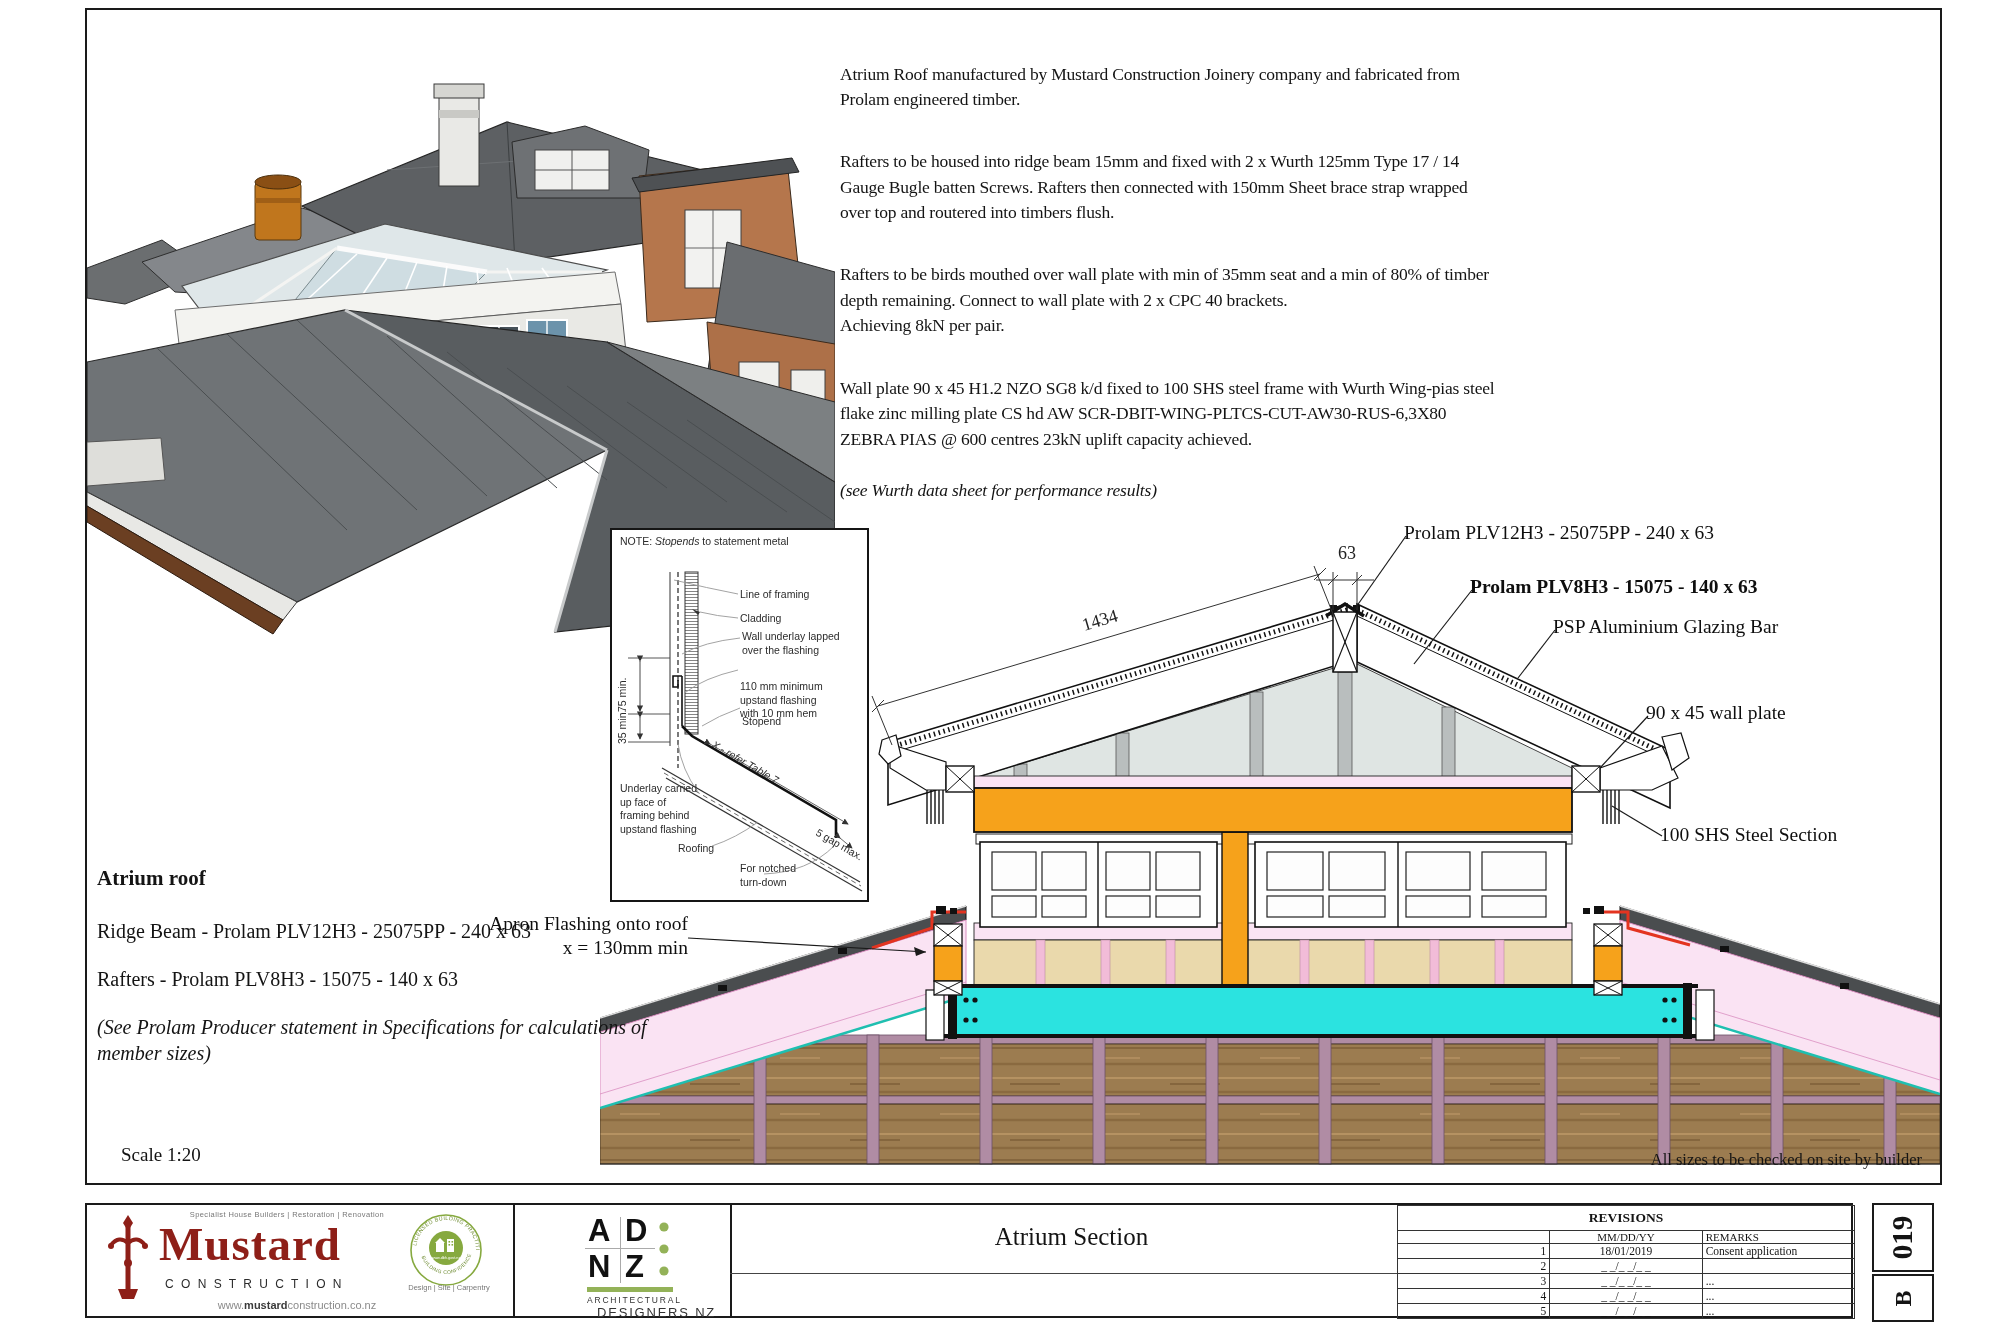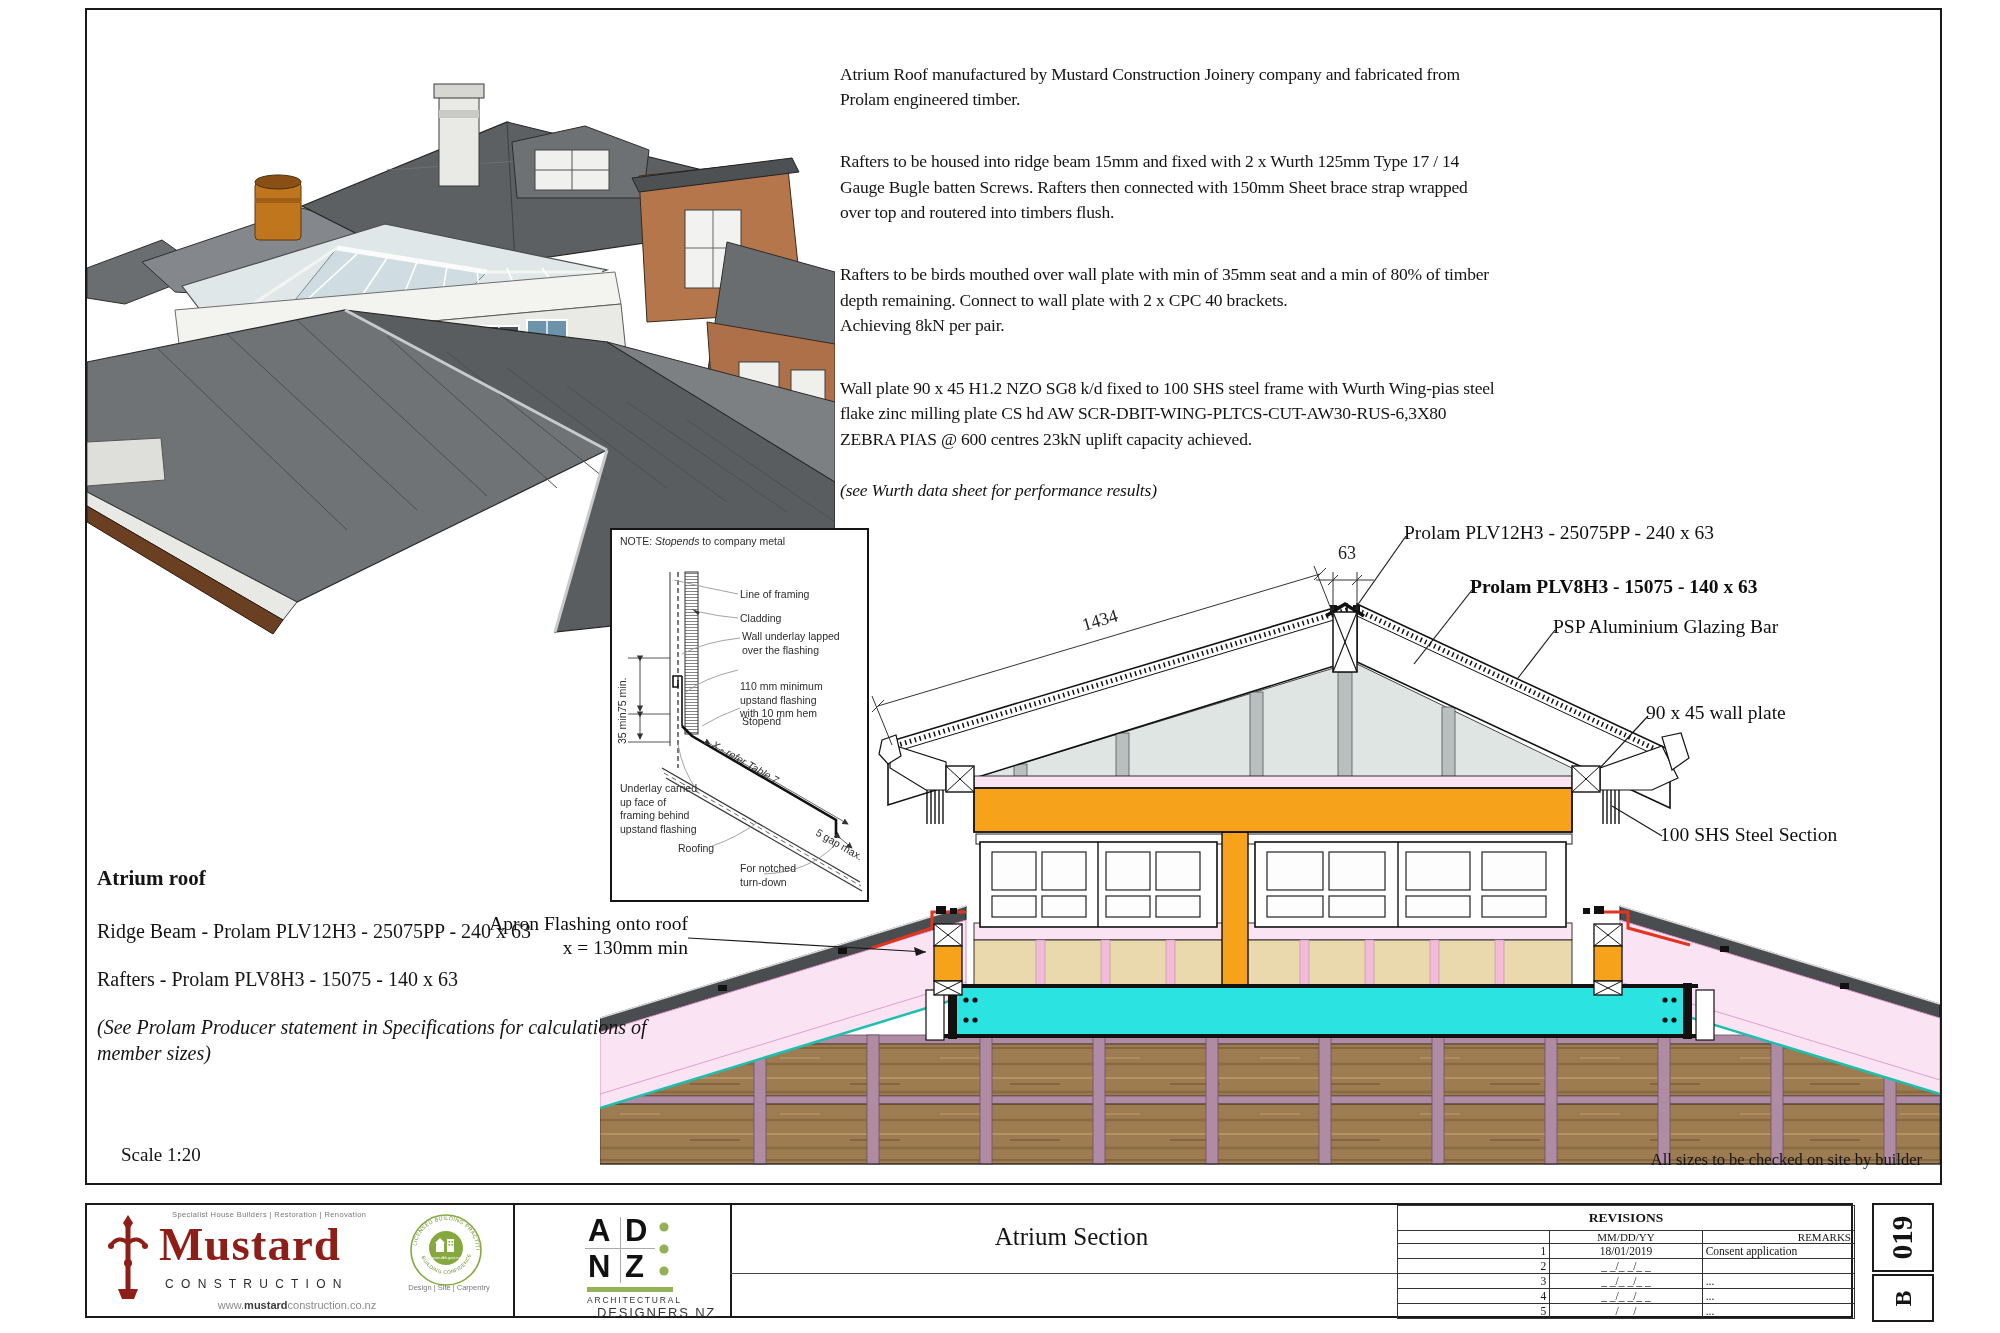--- a/index.html
+++ b/index.html
@@ -141,21 +141,21 @@
     <p>Wall plate 90 x 45 H1.2 NZO SG8 k/d fixed to 100 SHS steel frame with Wurth Wing-pias steel
 flake zinc milling plate CS hd AW SCR-DBIT-WING-PLTCS-CUT-AW30-RUS-6,3X80
 ZEBRA PIAS @ 600 centres 23kN uplift capacity achieved.</p>
     <p class="it">(see Wurth data sheet for performance results)</p>
   </div>
 
   <div class="abs" id="inset">
     <div class="inlbl" style="left:8px;top:5px;">
       <span>NOTE:</span>
       <span style="font-style:italic;">Stopends</span>
-      <span>to company metal</span>
+      <span>to statement metal</span>
     </div>
     <svg class="abs" style="left:0;top:0;" width="251" height="366" viewBox="0 0 251 366">
       <defs>
         <pattern id="hatch" width="4" height="3" patternUnits="userSpaceOnUse">
           <rect width="4" height="3" fill="#fff"></rect>
             <line x1="0" y1="1.5" x2="4" y2="1.5" stroke="#666" stroke-width="0.8"></line>
         </pattern>
         <marker id="arr" viewBox="0 0 8 8" refX="7" refY="4" markerWidth="7" markerHeight="7" orient="auto">
           <path d="M0,0 L8,4 L0,8 z" fill="#333"></path>
         </marker>
@@ -448,21 +448,21 @@
   <div class="abs" style="left:121px;top:1144px;font-size:19px;">Scale 1:20</div>
   <div class="abs" style="left:1540px;top:1150px;width:382px;text-align:right;font-size:16.5px;">All sizes to be checked on site by builder</div>
 
   <div class="abs tbbox" style="left:85px;top:1203px;width:1764px;height:111px;">
 
     <div class="abs" style="left:426px;top:0;width:0;height:111px;border-left:2px solid #1a1a1a;"></div>
     <div class="abs" style="left:643px;top:0;width:0;height:111px;border-left:2px solid #1a1a1a;"></div>
     <div class="abs" style="left:643px;top:68px;width:667px;height:0;border-top:1px solid #444;"></div>
 
     <div class="abs" style="left:0;top:0;width:426px;height:111px;">
-      <div class="abs tiny sans" style="left:85px;top:5px;width:230px;text-align:left;letter-spacing:0.4px;">Specialist House Builders | Restoration | Renovation</div>
+      <div class="abs tiny sans" style="left:85px;top:5px;width:230px;text-align:center;letter-spacing:0.4px;">Specialist House Builders | Restoration | Renovation</div>
       <svg class="abs" style="left:18px;top:10px;" width="46" height="92" viewBox="0 0 46 92">
         <rect x="20.5" y="8" width="5" height="66" fill="#8E1F18"></rect>
         <polygon points="23,0 28,8 23,16 18,8" fill="#8E1F18"></polygon>
         <path d="M6,30 Q14,20 23,28 Q32,20 40,30" fill="none" stroke="#8E1F18" stroke-width="4"></path>
         <circle cx="6" cy="31" r="3" fill="#8E1F18"></circle>
           <circle cx="40" cy="31" r="3" fill="#8E1F18"></circle>
         <circle cx="23" cy="48" r="4" fill="#8E1F18"></circle>
         <polygon points="13,74 33,74 29,84 17,84" fill="#8E1F18"></polygon>
       </svg>
       <div class="abs" style="left:72px;top:12px;font-size:47px;font-weight:bold;color:#8E1F18;letter-spacing:1px;">Mustard</div>
@@ -518,21 +518,21 @@
 
     <div class="abs" style="left:1310px;top:0;width:458px;height:111px;">
       <table id="revtable">
         <tbody>
             <tr>
               <th colspan="3" style="font-size:13.5px;font-weight:bold;height:24px;text-align:center;">REVISIONS</th>
             </tr>
         <tr style="font-size:11px;">
           <td style="width:18px;"></td>
           <td style="width:90px;text-align:center;">MM/DD/YY</td>
-          <td style="text-align:right;margin-left:16px;">REMARKS</td>
+          <td style="text-align:left;margin-left:16px;">REMARKS</td>
         </tr>
         <tr style="font-size:11.5px;height:15px;">
           <td style="text-align:right;">1</td>
           <td style="text-align:center;">18/01/2019</td>
           <td>Consent application</td>
         </tr>
         <tr style="font-size:11.5px;height:15px;">
           <td style="text-align:right;">2</td>
           <td style="text-align:center;">_ _/_ _/_ _</td>
           <td></td>

